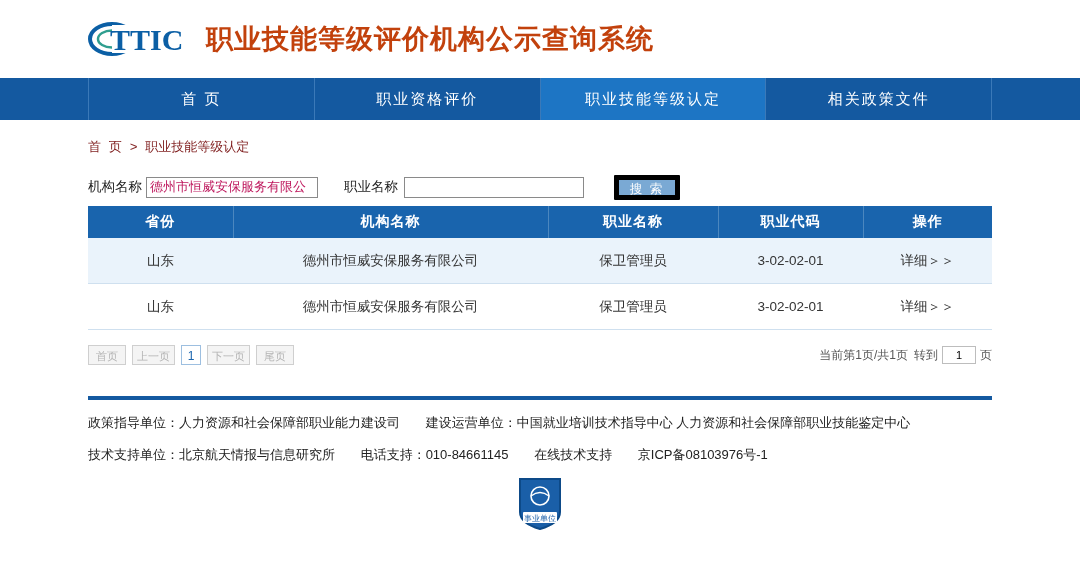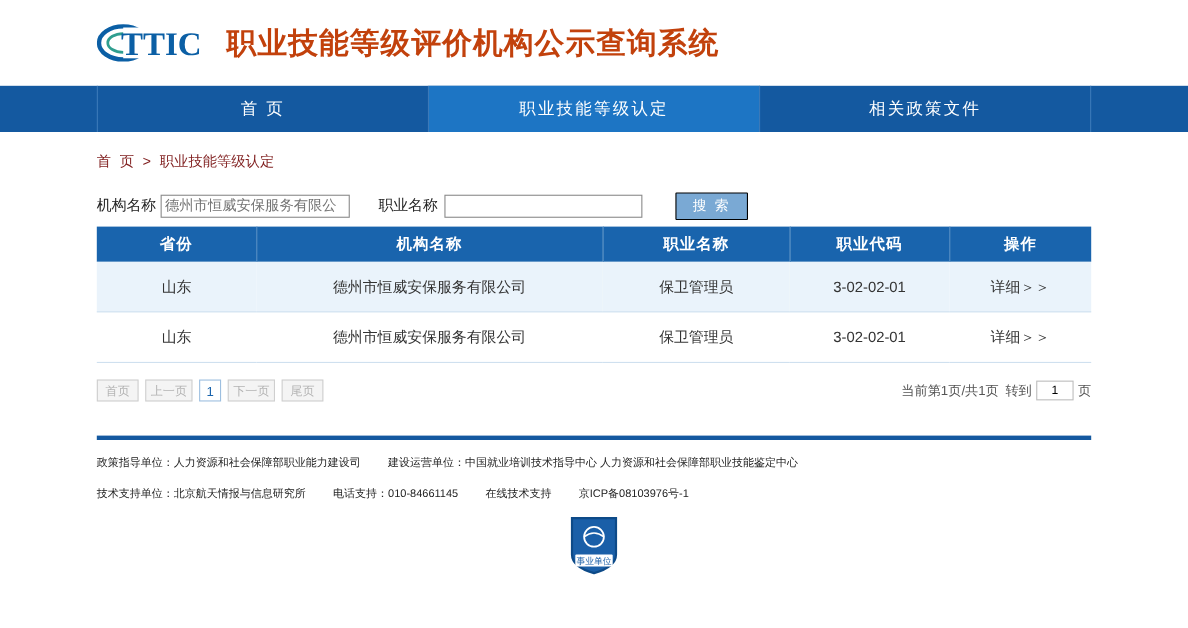--- a/index.html
+++ b/index.html
@@ -90,32 +90,32 @@
     white-space: nowrap;
   }
   .search-input {
     height: 21px;
     border: 1px solid #8a8a8a;
     background: #fff;
     font-size: 13px;
     font-family: "Liberation Sans", sans-serif;
     padding: 0 3px;
     box-sizing: border-box;
-    color: #737373;
+    color: #be185d;
     outline: none;
   }
   #org-input { width: 172px; }
   #job-input { width: 180px; margin-left: 2px; }
   .label-gap { margin-left: 26px; }
   .search-btn {
     margin-left: 30px;
     width: 66px;
     height: 25px;
     background: #7aa9d4;
-    border: 1px solid #000000;
+    border: 5px solid #000000;
     color: #ffffff;
     font-size: 12.5px;
     letter-spacing: 2px;
     cursor: pointer;
     font-family: "Liberation Sans", sans-serif;
     border-radius: 1px;
   }
 
   
   table.result {
@@ -205,21 +205,21 @@
     height: 4px;
     background: #1459a0;
     width: 904px;
   }
   .footer {
     padding: 0 88px;
     box-sizing: border-box;
   }
   .footer-line {
     margin-top: 14px;
-    font-size: 10px;
+    font-size: 13px;
     color: #222;
     white-space: nowrap;
   }
   .footer-line .seg { margin-right: 22px; }
   .seal-wrap {
     margin-top: 12px;
     display: flex;
     justify-content: center;
   }
 </style>
@@ -233,20 +233,21 @@
       <ellipse cx="24" cy="20" rx="14" ry="8.5" fill="none" stroke="#2f9e8f" stroke-width="2.5"></ellipse>
       <rect x="24" y="6" width="34" height="28" fill="#ffffff"></rect>
       <text x="22" y="31" font-family="Liberation Serif, serif" font-size="30" font-weight="bold" fill="#0b5fa5">TTIC</text>
     </svg>
   </div>
   <div class="site-title">职业技能等级评价机构公示查询系统</div>
 </div>
 
 <div class="navbar">
   <div class="nav-item">首 页</div>
+  <div class="nav-item">职业资格评价</div>
   <div class="nav-item active">职业技能等级认定</div>
   <div class="nav-item">相关政策文件</div>
 </div>
 
 <div class="content">
 
   <div class="breadcrumb">
     <span class="crumb-link">首 页</span>
     <span>&gt;</span>
     <span>职业技能等级认定</span>

